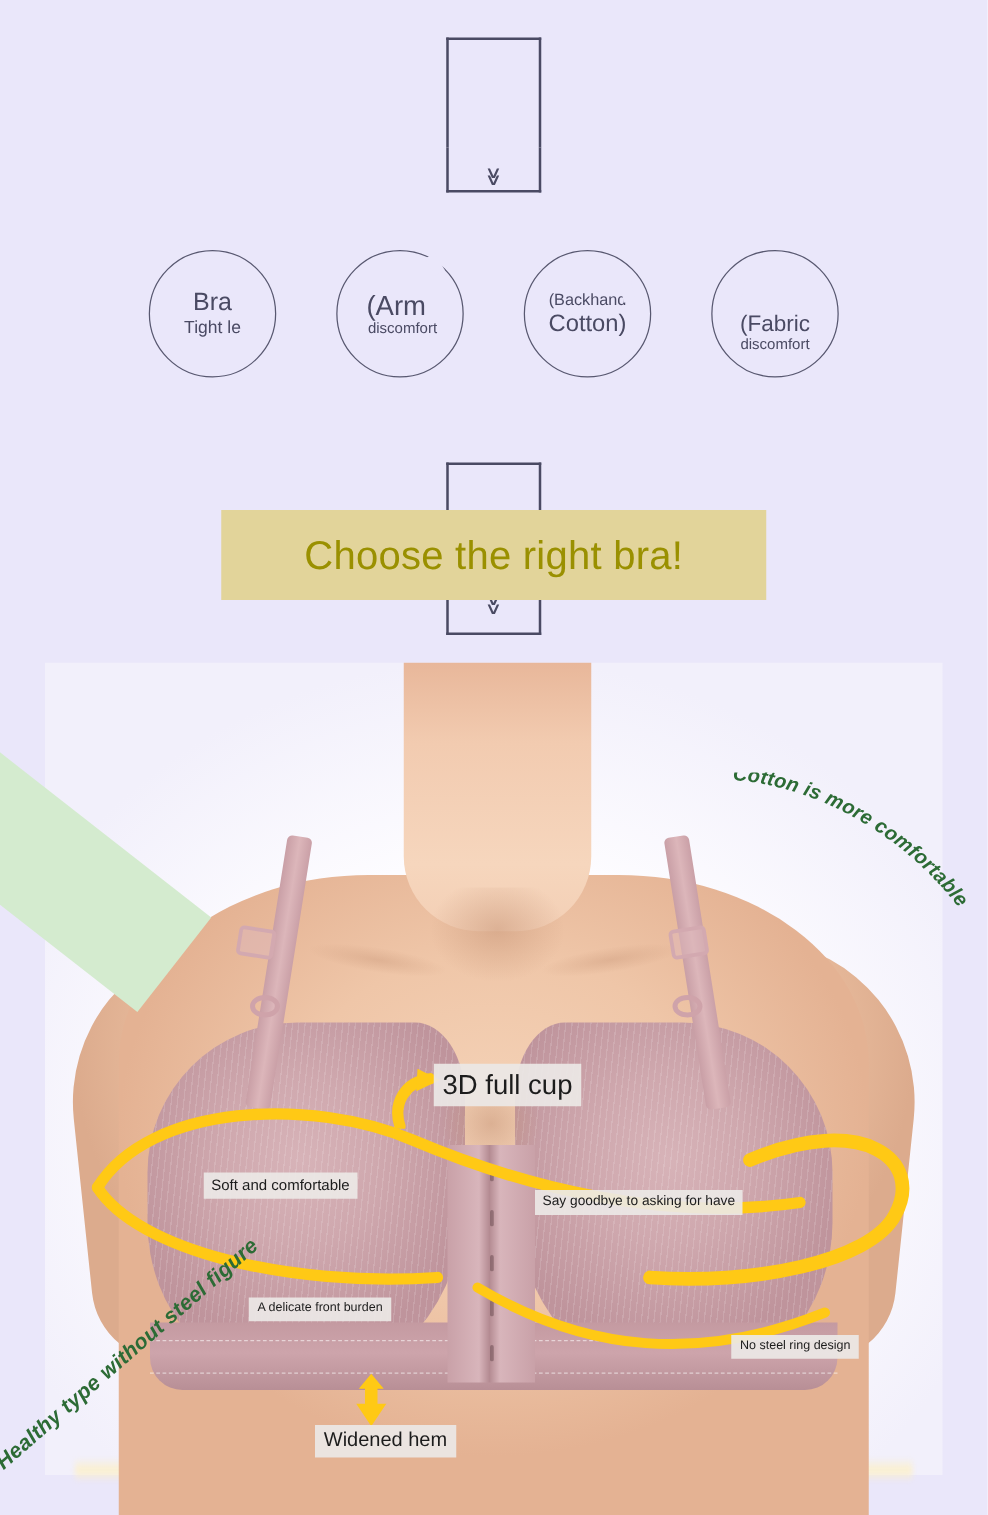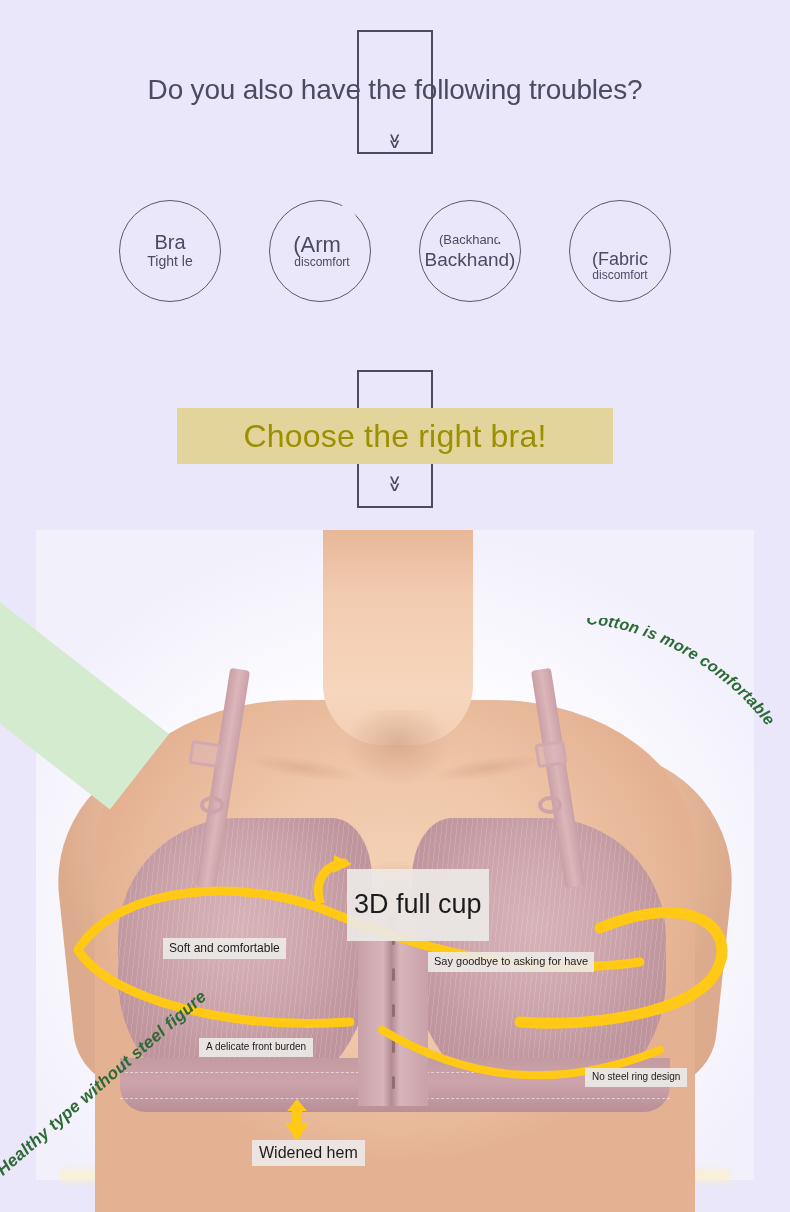--- a/index.html
+++ b/index.html
@@ -146,21 +146,21 @@
     display: flex;
     align-items: center;
     justify-content: center;
   }
 
   .cta-banner {
     position: absolute;
     left: 177px;
     top: 408px;
     width: 436px;
-    height: 56px;
+    height: 72px;
     background: #e2d49a;
     display: flex;
     align-items: center;
     justify-content: center;
   }
   .cta-banner-text {
     font-size: 32px;
     color: #9a9000;
     white-space: nowrap;
     letter-spacing: 0.2px;
@@ -428,23 +428,22 @@
   
   .label {
     position: absolute;
     background: rgba(235,232,230,0.92);
     color: #1c1c1c;
     white-space: nowrap;
     line-height: 1.25;
   }
   .lbl-3dfullcup {
     left: 347px; top: 851px;
-    font-size: 27px;
-    padding: 19px 7px;
-    margin-top: 18px;
+    font-size: 22px;
+    padding: 3px 7px;
   }
   .lbl-soft {
     left: 163px; top: 938px;
     font-size: 12px;
     padding: 3px 6px;
   }
   .lbl-heat {
     left: 428px; top: 952px;
     font-size: 11px;
     padding: 3px 6px;
@@ -482,37 +481,36 @@
 <div id="page">
 
   <div class="bracket-frame bracket-top"></div>
   <div class="bracket-frame bracket-bottom">
     <span class="chevron-stack">
       <span>∨</span>
       <span>∨</span>
     </span>
   </div>
 
-  <div class="headline">Do you also have the following troubles?</div>
 
   <div class="circles-row">
 
     <div class="trouble-circle tc-1">
       <span class="tc-big">Bra</span>
       <span class="tc-small">Tight le</span>
     </div>
 
     <div class="trouble-circle tc-2">
       <span class="tc-big">(Arm</span>
       <span class="tc-small">discomfort</span>
     </div>
 
     <div class="trouble-circle tc-3">
       <span class="tc-small">(Backhand</span>
-      <span class="tc-big">Backhand)</span>
+      <span class="tc-big">Cotton)</span>
     </div>
 
     <div class="trouble-circle tc-4">
       <span class="tc-big">(Fabric</span>
       <span class="tc-small">discomfort</span>
     </div>
 
   </div>
 
   <div class="bracket-frame bracket-top-2"></div>

